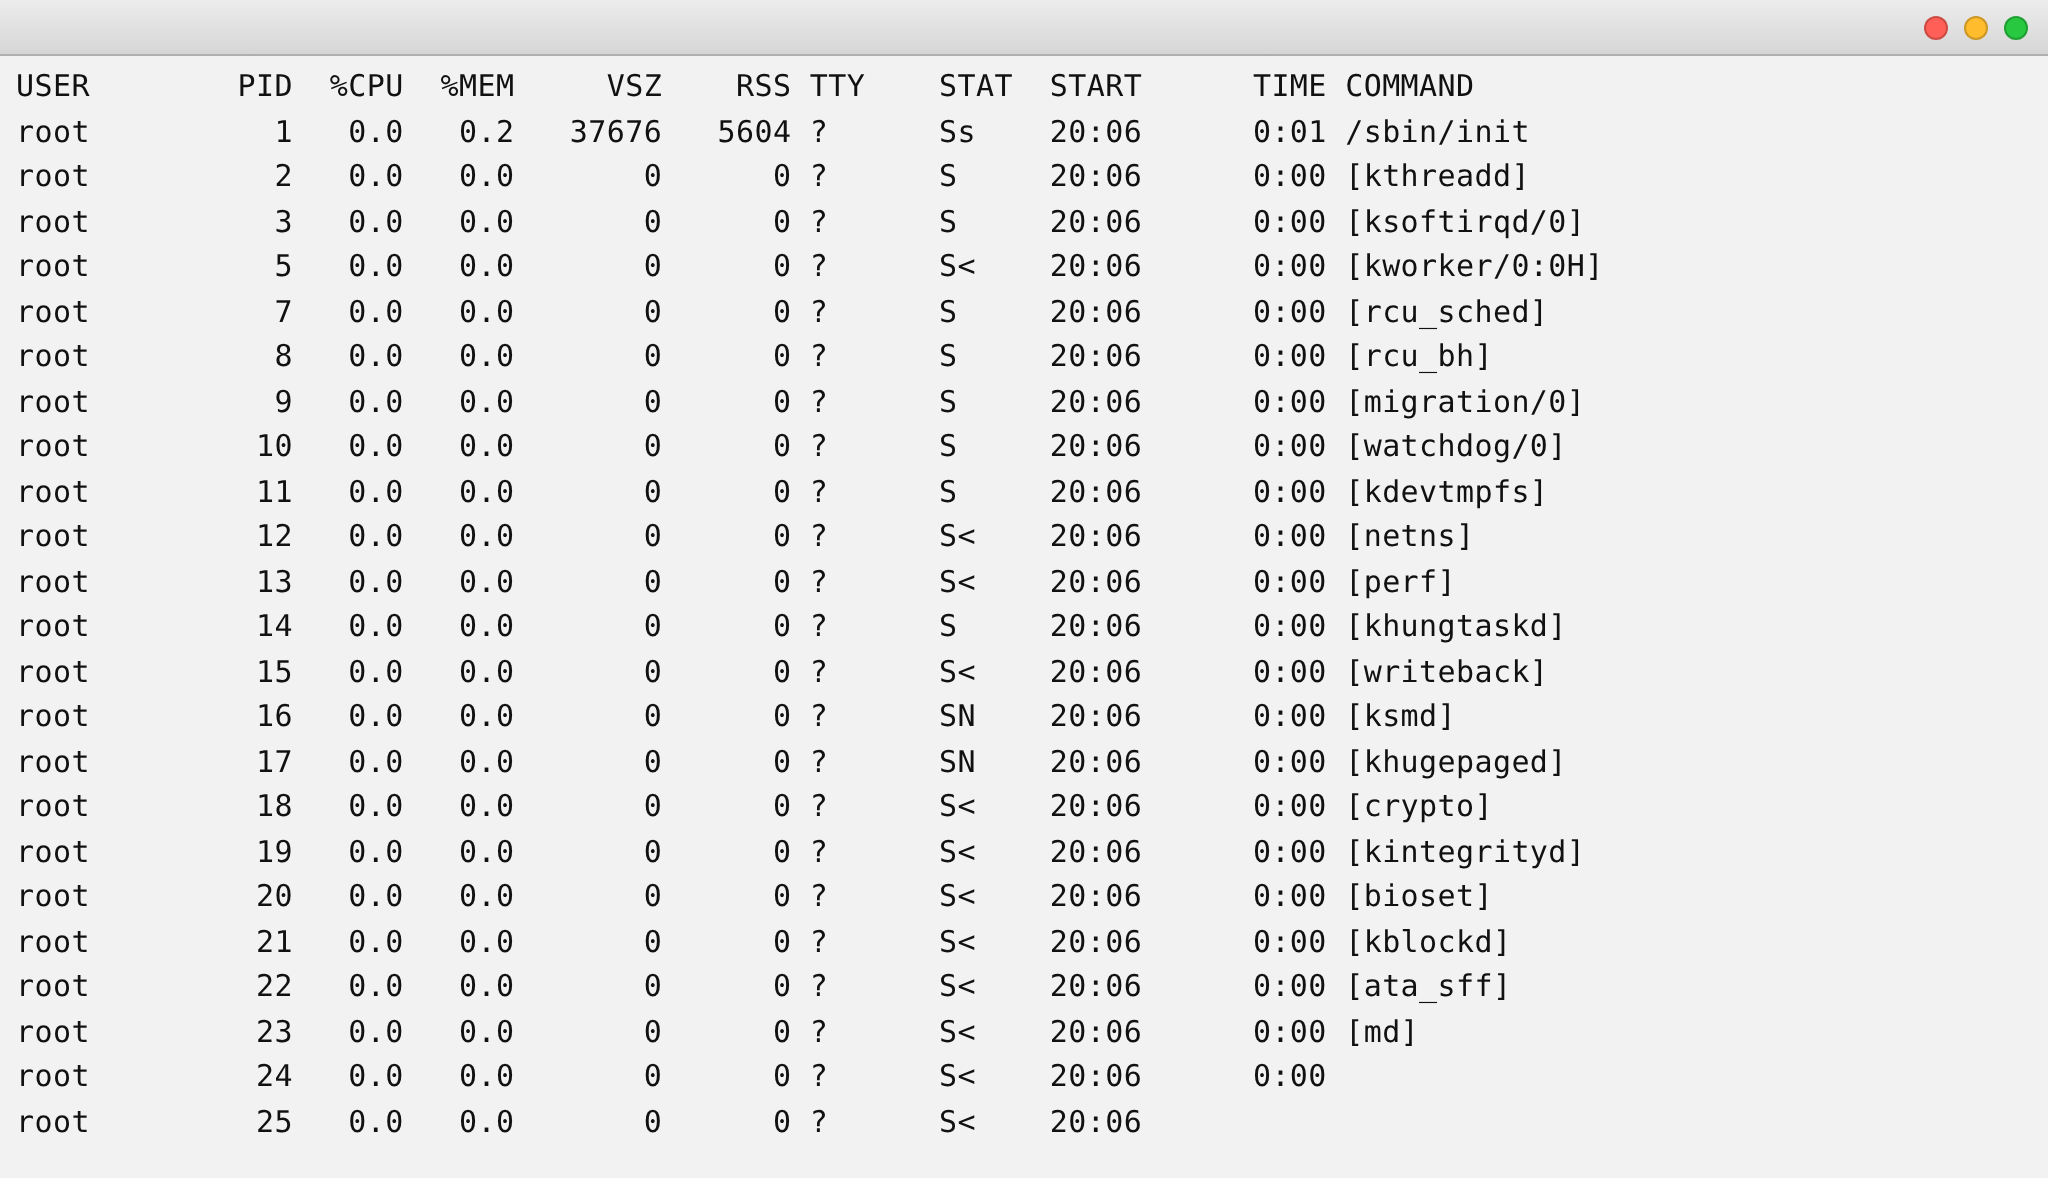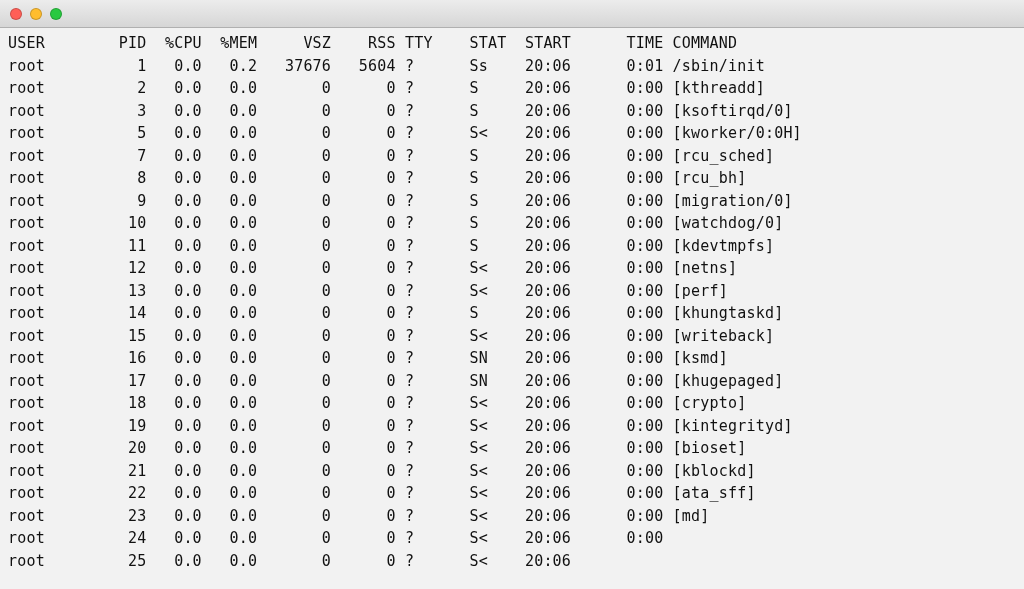--- a/index.html
+++ b/index.html
@@ -1,18 +1,19 @@
 <!DOCTYPE html>
 <html><head>
   <meta charset="utf-8">
   <style>
     * {
       margin: 0;
       padding: 0;
       box-sizing: border-box;
+      justify-content: flex-end;
     }
     body {
       font-family: "Menlo", "Monaco", "Consolas", monospace;
       font-size: 15px;
       background: #d8d8d8;
       width: 1024px;
       height: 589px;
       overflow: hidden;
     }
     .window {

